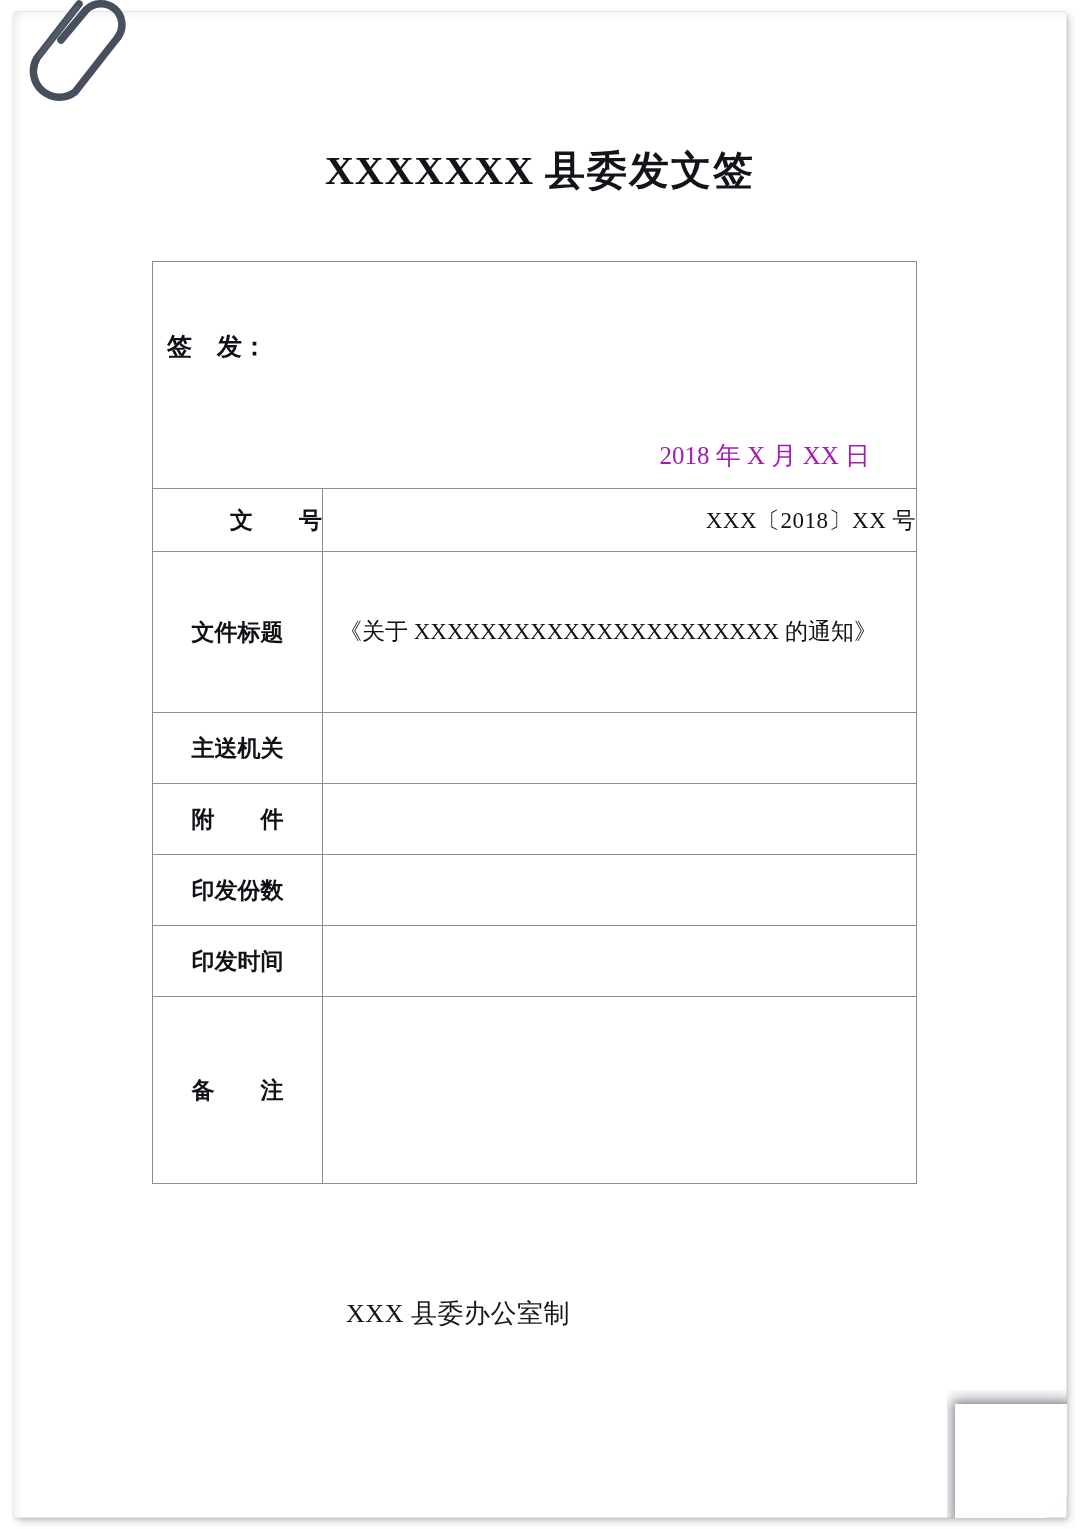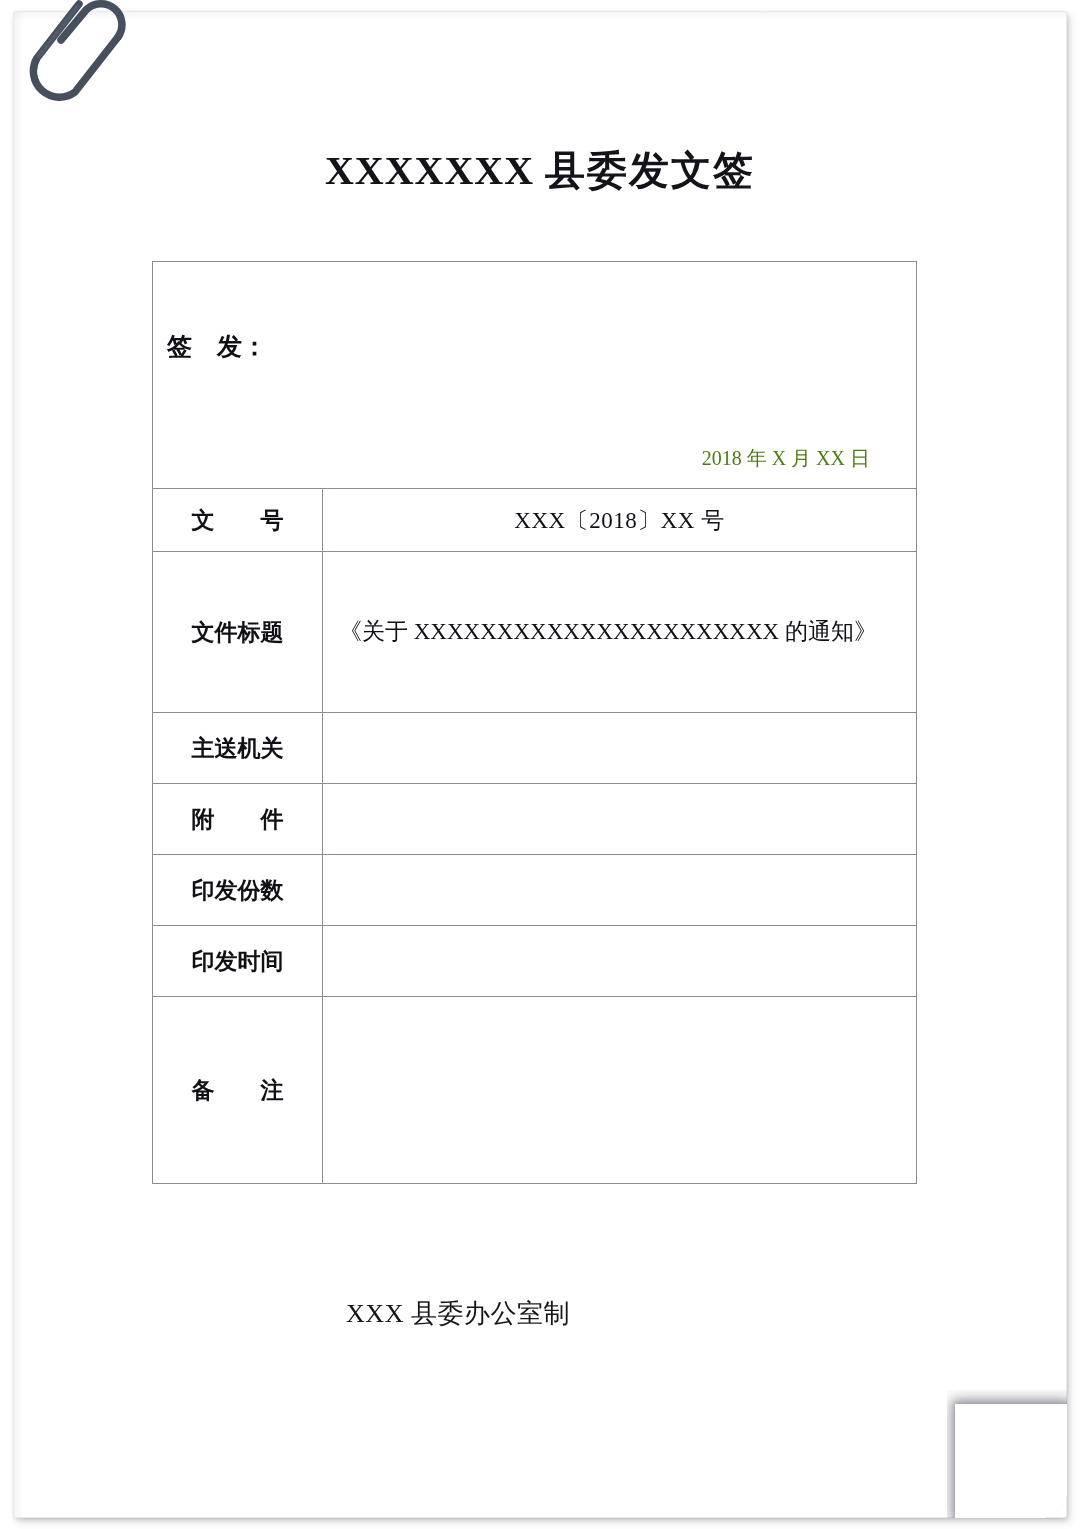--- a/index.html
+++ b/index.html
@@ -132,28 +132,28 @@
     font-family: "DejaVu Serif", "Liberation Serif", serif;
     font-size: 25px;
     font-weight: 600;
     color: #0f0f16;
     white-space: pre;
   }
   #sign-date {
     position: absolute;
     right: 46px;
     bottom: 16px;
-    font-size: 20px;
-    color: #4d7c0f;
+    font-size: 25px;
+    color: #a21caf;
     white-space: pre;
     font-family: "Liberation Serif", "DejaVu Serif", serif;
   }
 
   .row-h-drafter td { height: 62px; }
-  .row-h-docno  td { height: 62px; }
+  .row-h-docno  td { height: 62px; text-align: right; }
   .row-h-title  td { height: 140px; }
   .row-h-std    td { height: 70px; }
   .row-h-remark td { height: 186px; }
 
   .val-center {
     text-align: center;
     font-size: 25px;
     letter-spacing: 0.5px;
     font-family: "Liberation Serif", "DejaVu Serif", serif;
     color: #13131a;

